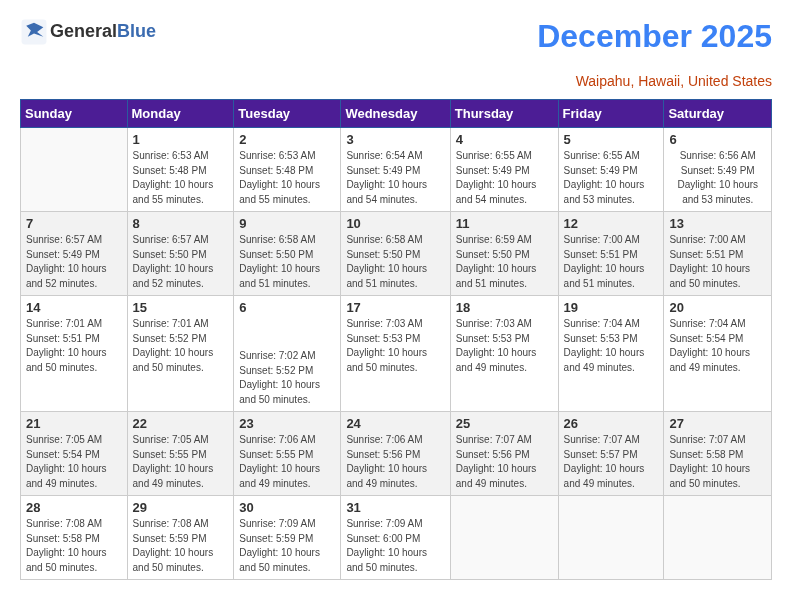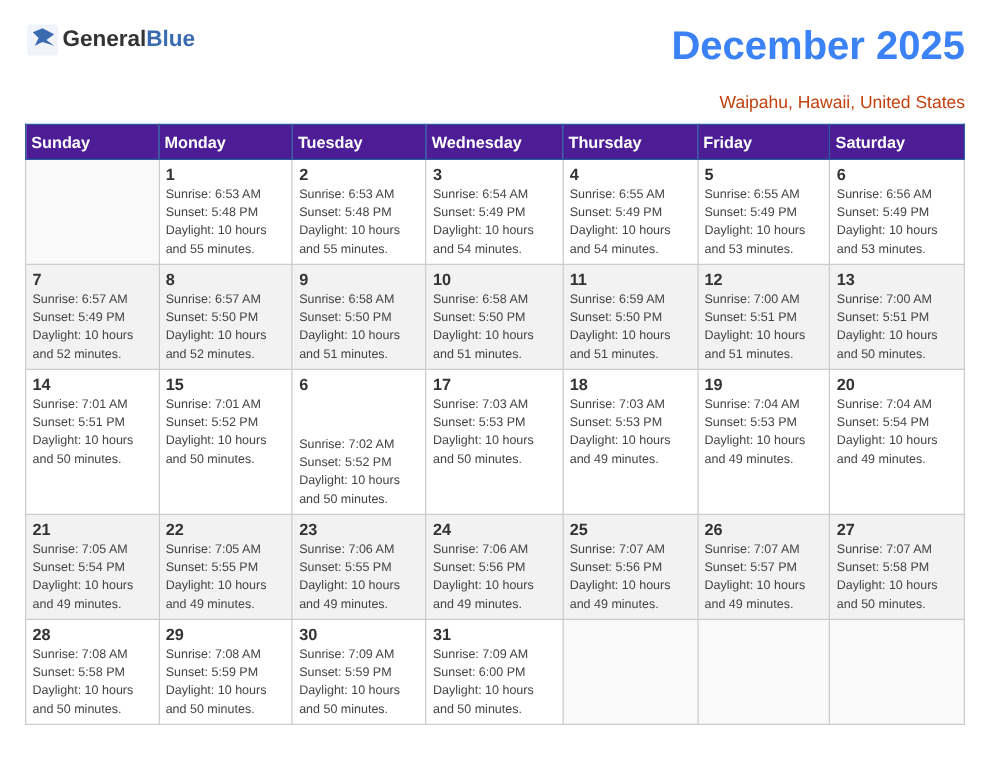--- a/index.html
+++ b/index.html
@@ -162,21 +162,21 @@
           </td>
           <td>
             <span class="day-number">5</span>
             <div class="day-info" style="white-space: pre-line;">Sunrise: 6:55 AM
 Sunset: 5:49 PM
 Daylight: 10 hours
 and 53 minutes.</div>
           </td>
           <td>
             <span class="day-number">6</span>
-            <div class="day-info" style="white-space: pre-line;">Sunrise: 6:56 AM
+            <div class="day-info" style="white-space: pre-line; text-align: center;">Sunrise: 6:56 AM
 Sunset: 5:49 PM
 Daylight: 10 hours
 and 53 minutes.</div>
           </td>
         </tr>
         <tr class="row-shaded">
           <td>
             <span class="day-number">7</span>
             <div class="day-info" style="white-space: pre-line;">Sunrise: 6:57 AM
 Sunset: 5:49 PM

